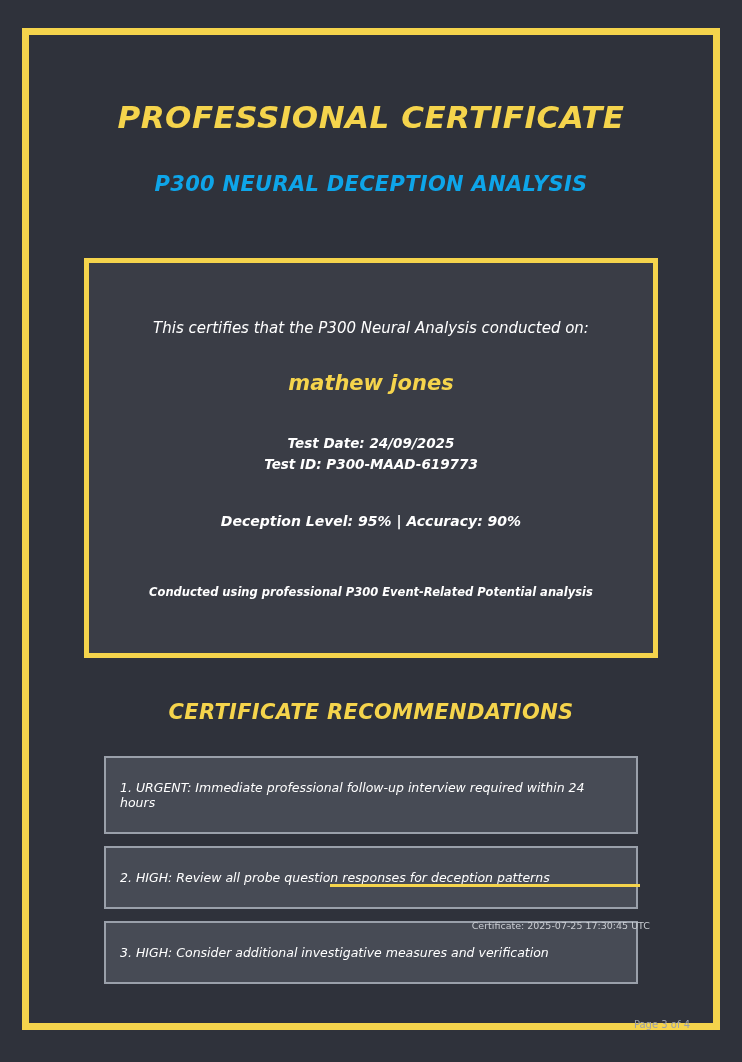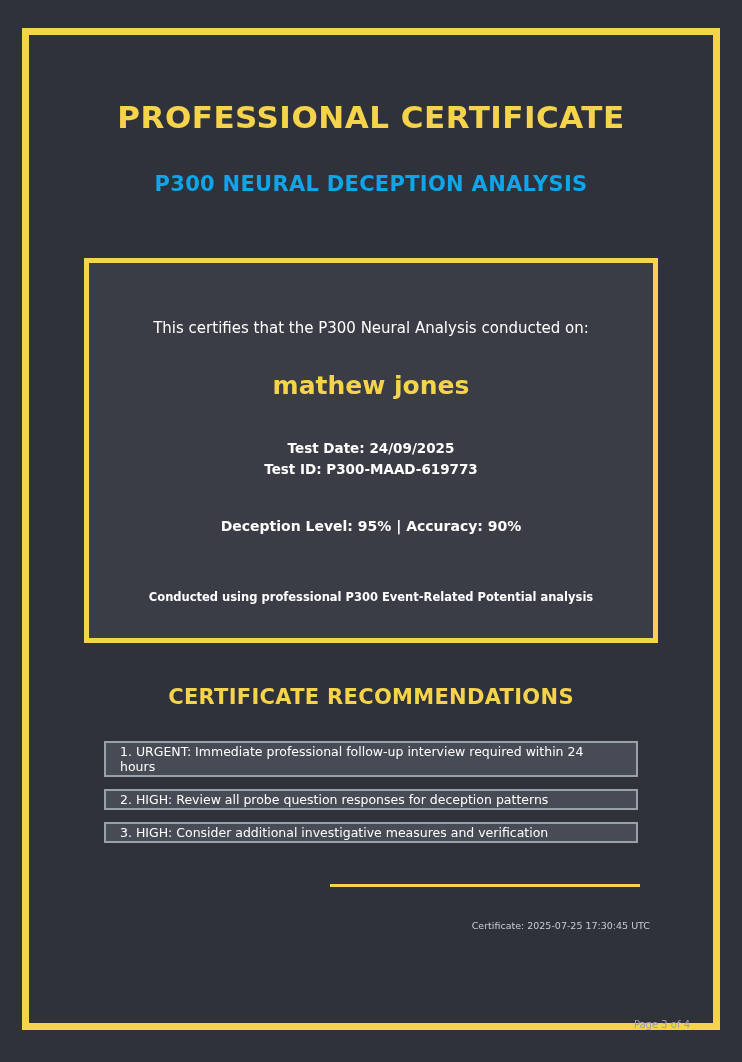--- a/index.html
+++ b/index.html
@@ -29,50 +29,51 @@
     right: 22px;
     bottom: 32px;
     border: 7px solid #f5d44c;
     box-sizing: border-box;
   }
   .content {
     position: relative;
     z-index: 2;
     padding: 40px 46px 0 46px;
     text-align: center;
+    font-style: italic;
   }
   .cert-title {
     font-size: 31px;
     font-weight: bold;
     color: #f5d44c;
     letter-spacing: 0.5px;
     margin: 38px 0 0 0;
     line-height: 1.1;
   }
   .cert-subtitle {
     font-size: 21px;
     font-weight: bold;
     color: #0ea5e9;
     margin: 38px 0 0 0;
     letter-spacing: 0.3px;
   }
   .inner-box {
     margin: 62px 16px 0 16px;
     border: 5px solid #f5d44c;
     background: #3a3d46;
-    padding: 44px 20px 34px 20px;
+    padding: 44px 20px 54px 20px;
     box-sizing: border-box;
   }
   .certifies-line {
     font-size: 15px;
     color: #ffffff;
     margin: 12px 0 0 0;
   }
   .subject-name {
-    font-size: 25px;
+    font-size: 21px;
     font-weight: bold;
     color: #f5d44c;
     margin: 34px 0 0 0;
   }
   .meta-line {
     font-size: 13.5px;
     font-weight: bold;
     color: #ffffff;
     margin: 38px 0 0 0;
     line-height: 1.55;
@@ -109,21 +110,21 @@
   }
   .recs-list {
     margin: 32px 36px 0 36px;
     text-align: left;
   }
   .rec-item {
     border: 2px solid #9aa0aa;
     background: #474b55;
     color: #ffffff;
     font-size: 12.5px;
-    padding: 1px 14px;
+    padding: 22px 14px;
     margin-bottom: 12px;
     box-sizing: border-box;
   }
   .accent-bar {
     position: absolute;
     left: 330px;
     top: 884px;
     width: 310px;
     height: 3px;
     background: #f5d44c;

